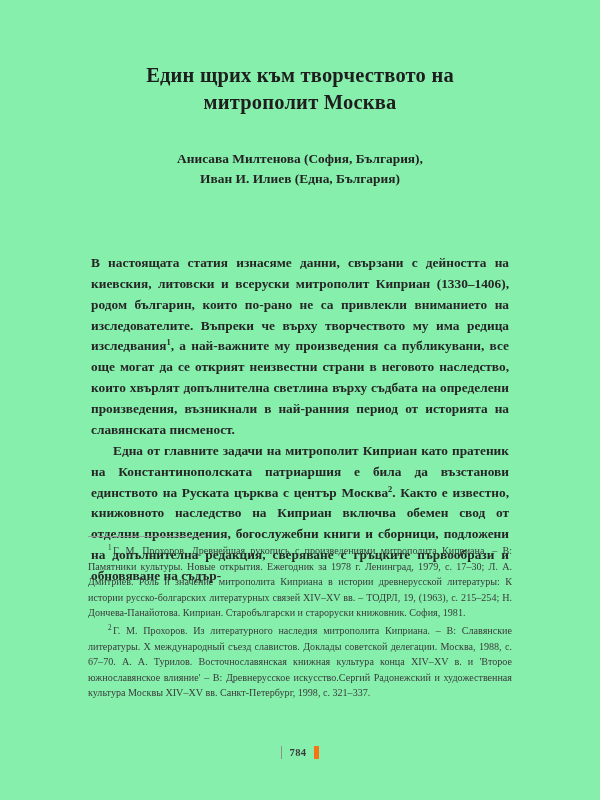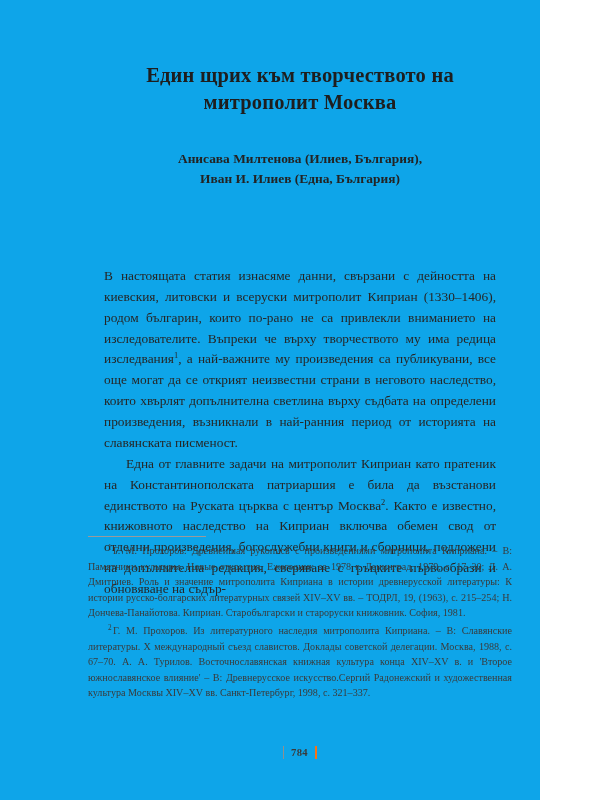--- a/index.html
+++ b/index.html
@@ -2,23 +2,23 @@
 <html><head>
 <meta charset="utf-8">
 <style>
   html, body {
     margin: 0;
     padding: 0;
     background: #ffffff;
   }
   #page {
     position: relative;
-    width: 540px;
+    width: 600px;
     height: 800px;
-    background: #0ea5e9;
+    background: #86efac;
     overflow: hidden;
     font-family: "Liberation Serif", "DejaVu Serif", serif;
     color: #2b2b2b;
   }
   #content {
     position: absolute;
     left: 88px;
     top: 0;
     width: 424px;
     height: 800px;
@@ -43,22 +43,23 @@
     text-align: center;
     font-size: 13.4px;
     font-weight: bold;
     line-height: 1.45;
     color: #232323;
   }
   .authors .author-line { display: block; }
 
   
   .body-block {
-    margin: 16px;
+    margin: 3px;
     padding-top: 62px;
+    font-weight: bold;
   }
   p.para {
     margin: 0;
     font-size: 13.35px;
     line-height: 1.565;
     text-align: justify;
     text-justify: inter-word;
     text-indent: 22px;
     color: #262626;
     hyphens: manual;
@@ -107,37 +108,37 @@
     text-align: center;
   }
   .page-number .pn-inner {
     display: inline-block;
     font-size: 10.6px;
     font-weight: bold;
     color: #3a3a3a;
     letter-spacing: 0.4px;
     padding: 0 7px;
     border-left: 1px solid #8f8f8f;
-    border-right: 2px solid #f97316;
+    border-right: 5px solid #f97316;
     line-height: 1.25;
   }
 </style>
 </head>
 <body>
 
 <div id="page">
   <div id="content">
 
     <h1 class="title">
       <span>Един щрих към творчеството на</span><br>
       <span>митрополит Москва</span>
     </h1>
 
     <div class="authors">
-      <span class="author-line">Анисава Милтенова (Илиев, България),</span>
+      <span class="author-line">Анисава Милтенова (София, България),</span>
       <span class="author-line">Иван И. Илиев (Една, България)</span>
     </div>
 
     <div class="body-block">
       <p class="para first"><span>В настоящата статия изнасяме данни, свързани с дейността на киевския, литовски и всеруски митрополит Киприан (1330–1406), родом българин, които по-рано не са привлекли вниманието на изследователите. Въпреки че върху творчеството му има редица изследвания</span><sup class="fnref">1</sup><span>, а най-важните му произведения са публикувани, все още могат да се открият неизвестни страни в неговото наследство, които хвърлят допълнителна светлина върху съдбата на определени произведения, възникнали в най-ранния период от историята на славянската писменост.</span></p>
       <p class="para"><span>Една от главните задачи на митрополит Киприан като пратеник на Константинополската патриаршия е била да възстанови единството на Руската църква с център Москва</span><sup class="fnref">2</sup><span>. Както е известно, книжовното наследство на Киприан включва обемен свод от отделни произведения, богослужебни книги и сборници, подложени на допълнителна редакция, сверяване с гръцките първообрази и обновяване на съдър-</span></p>
     </div>
 
     <div class="footnotes">
       <div class="fn-rule"></div>

